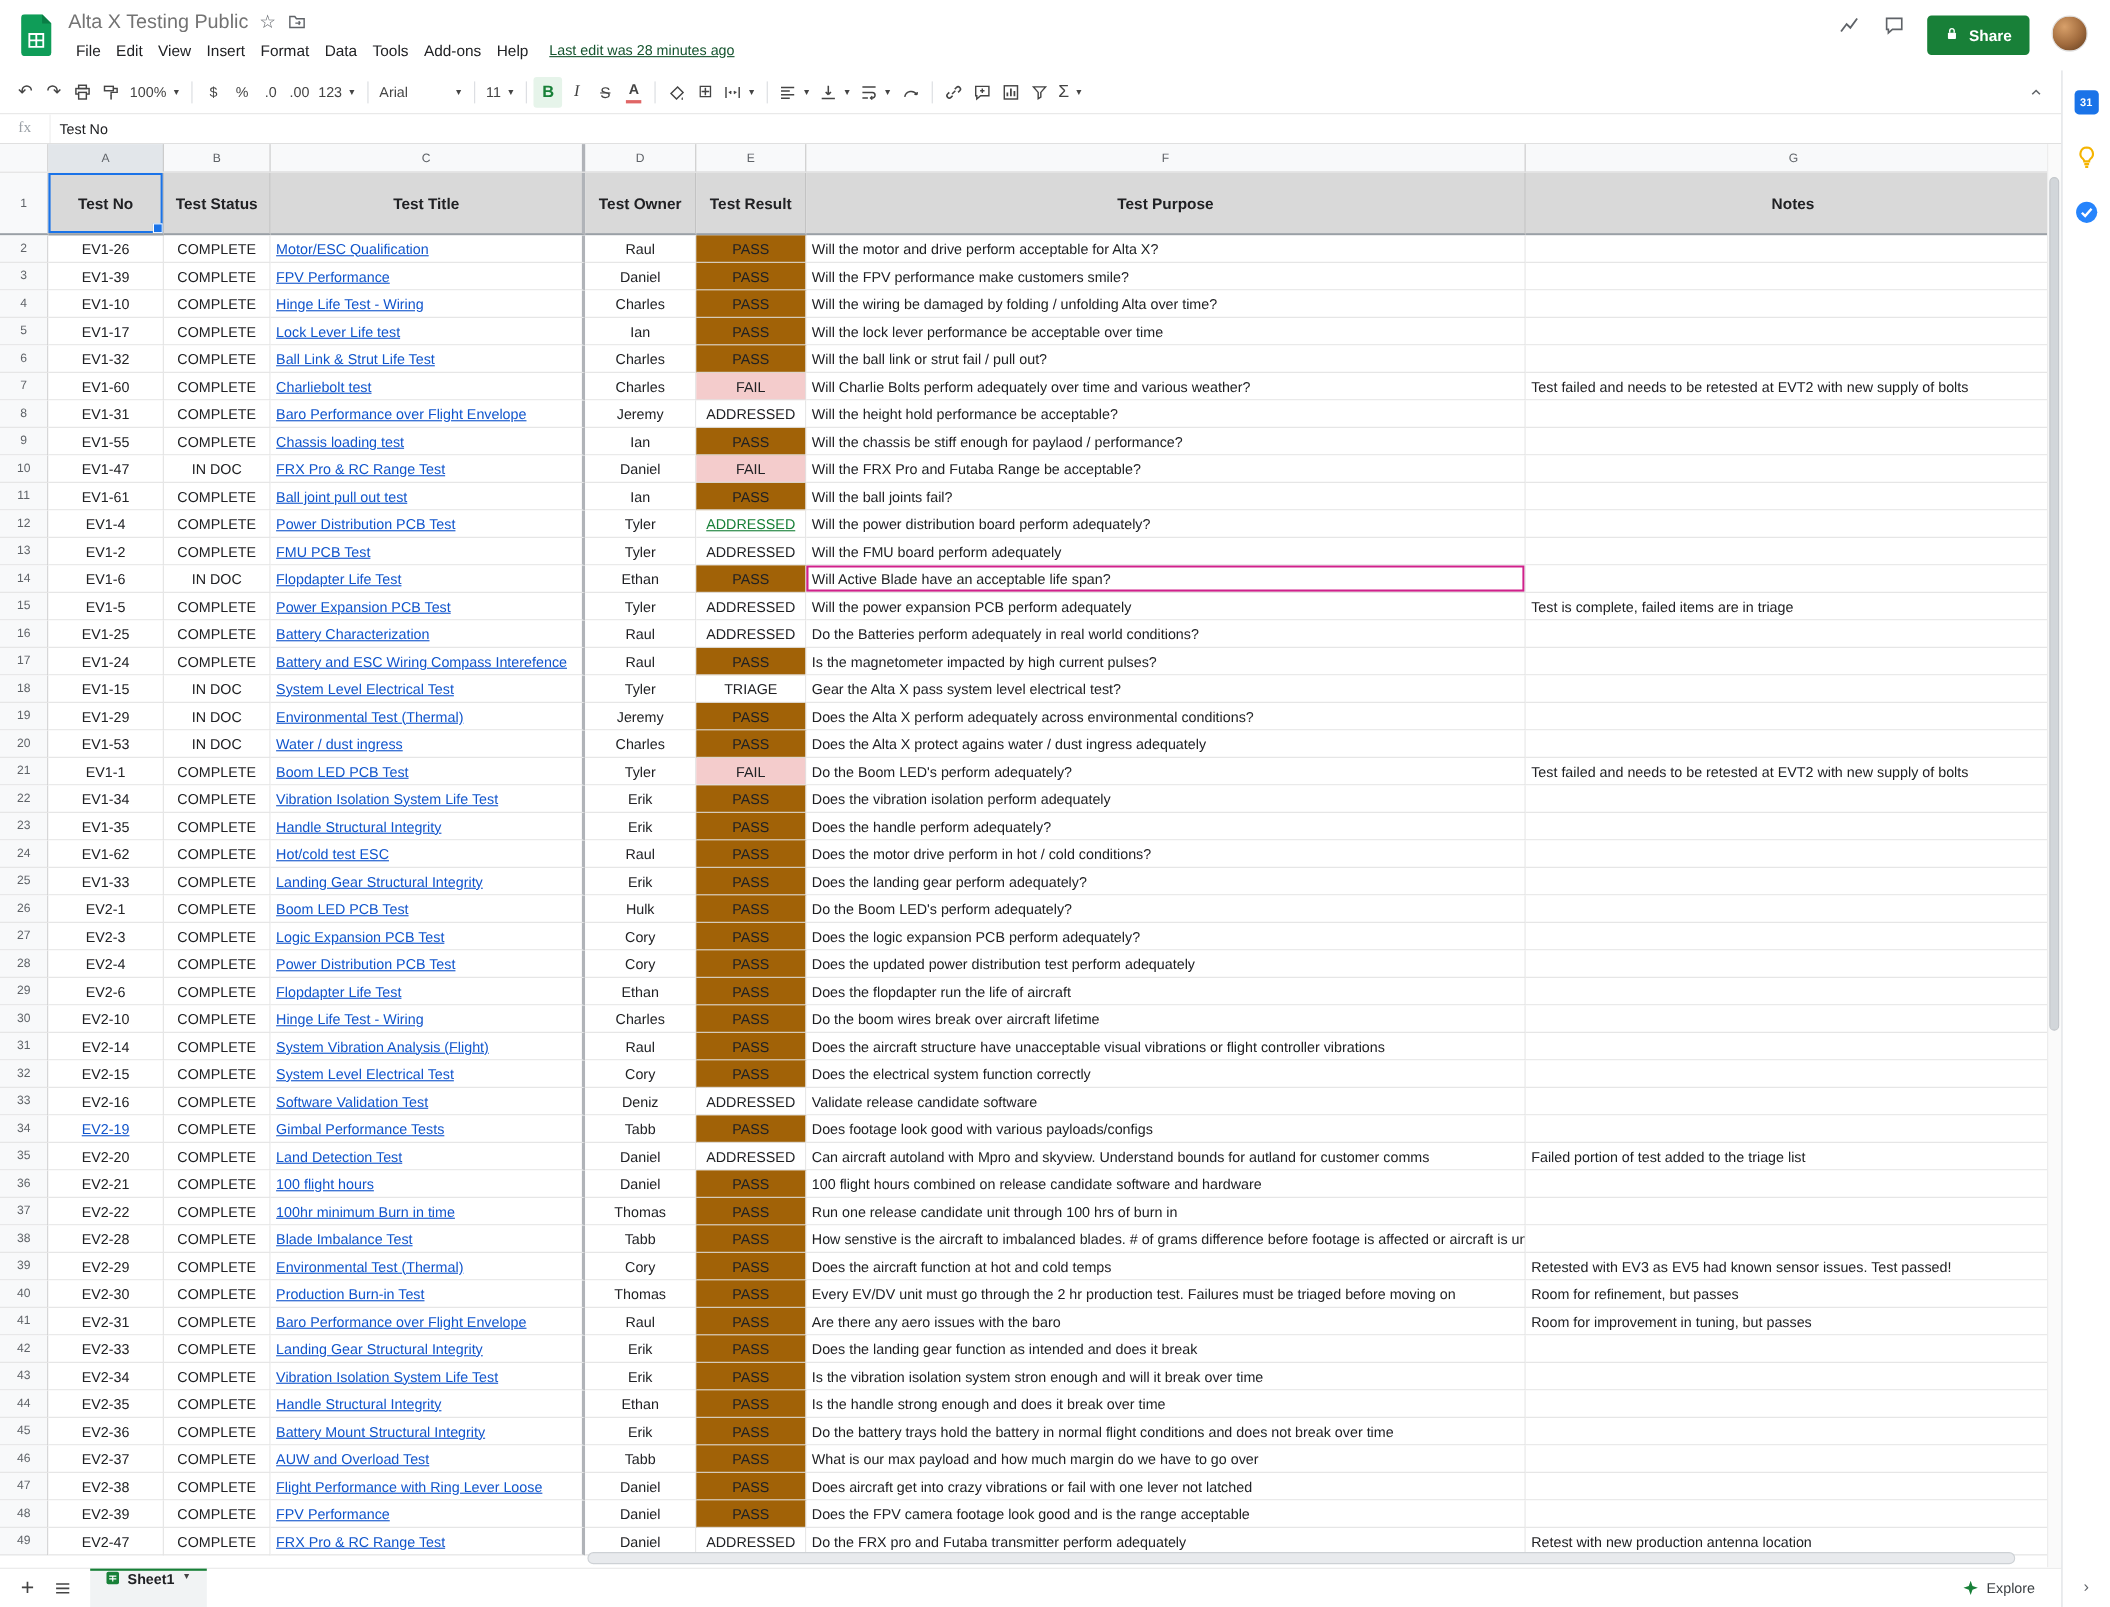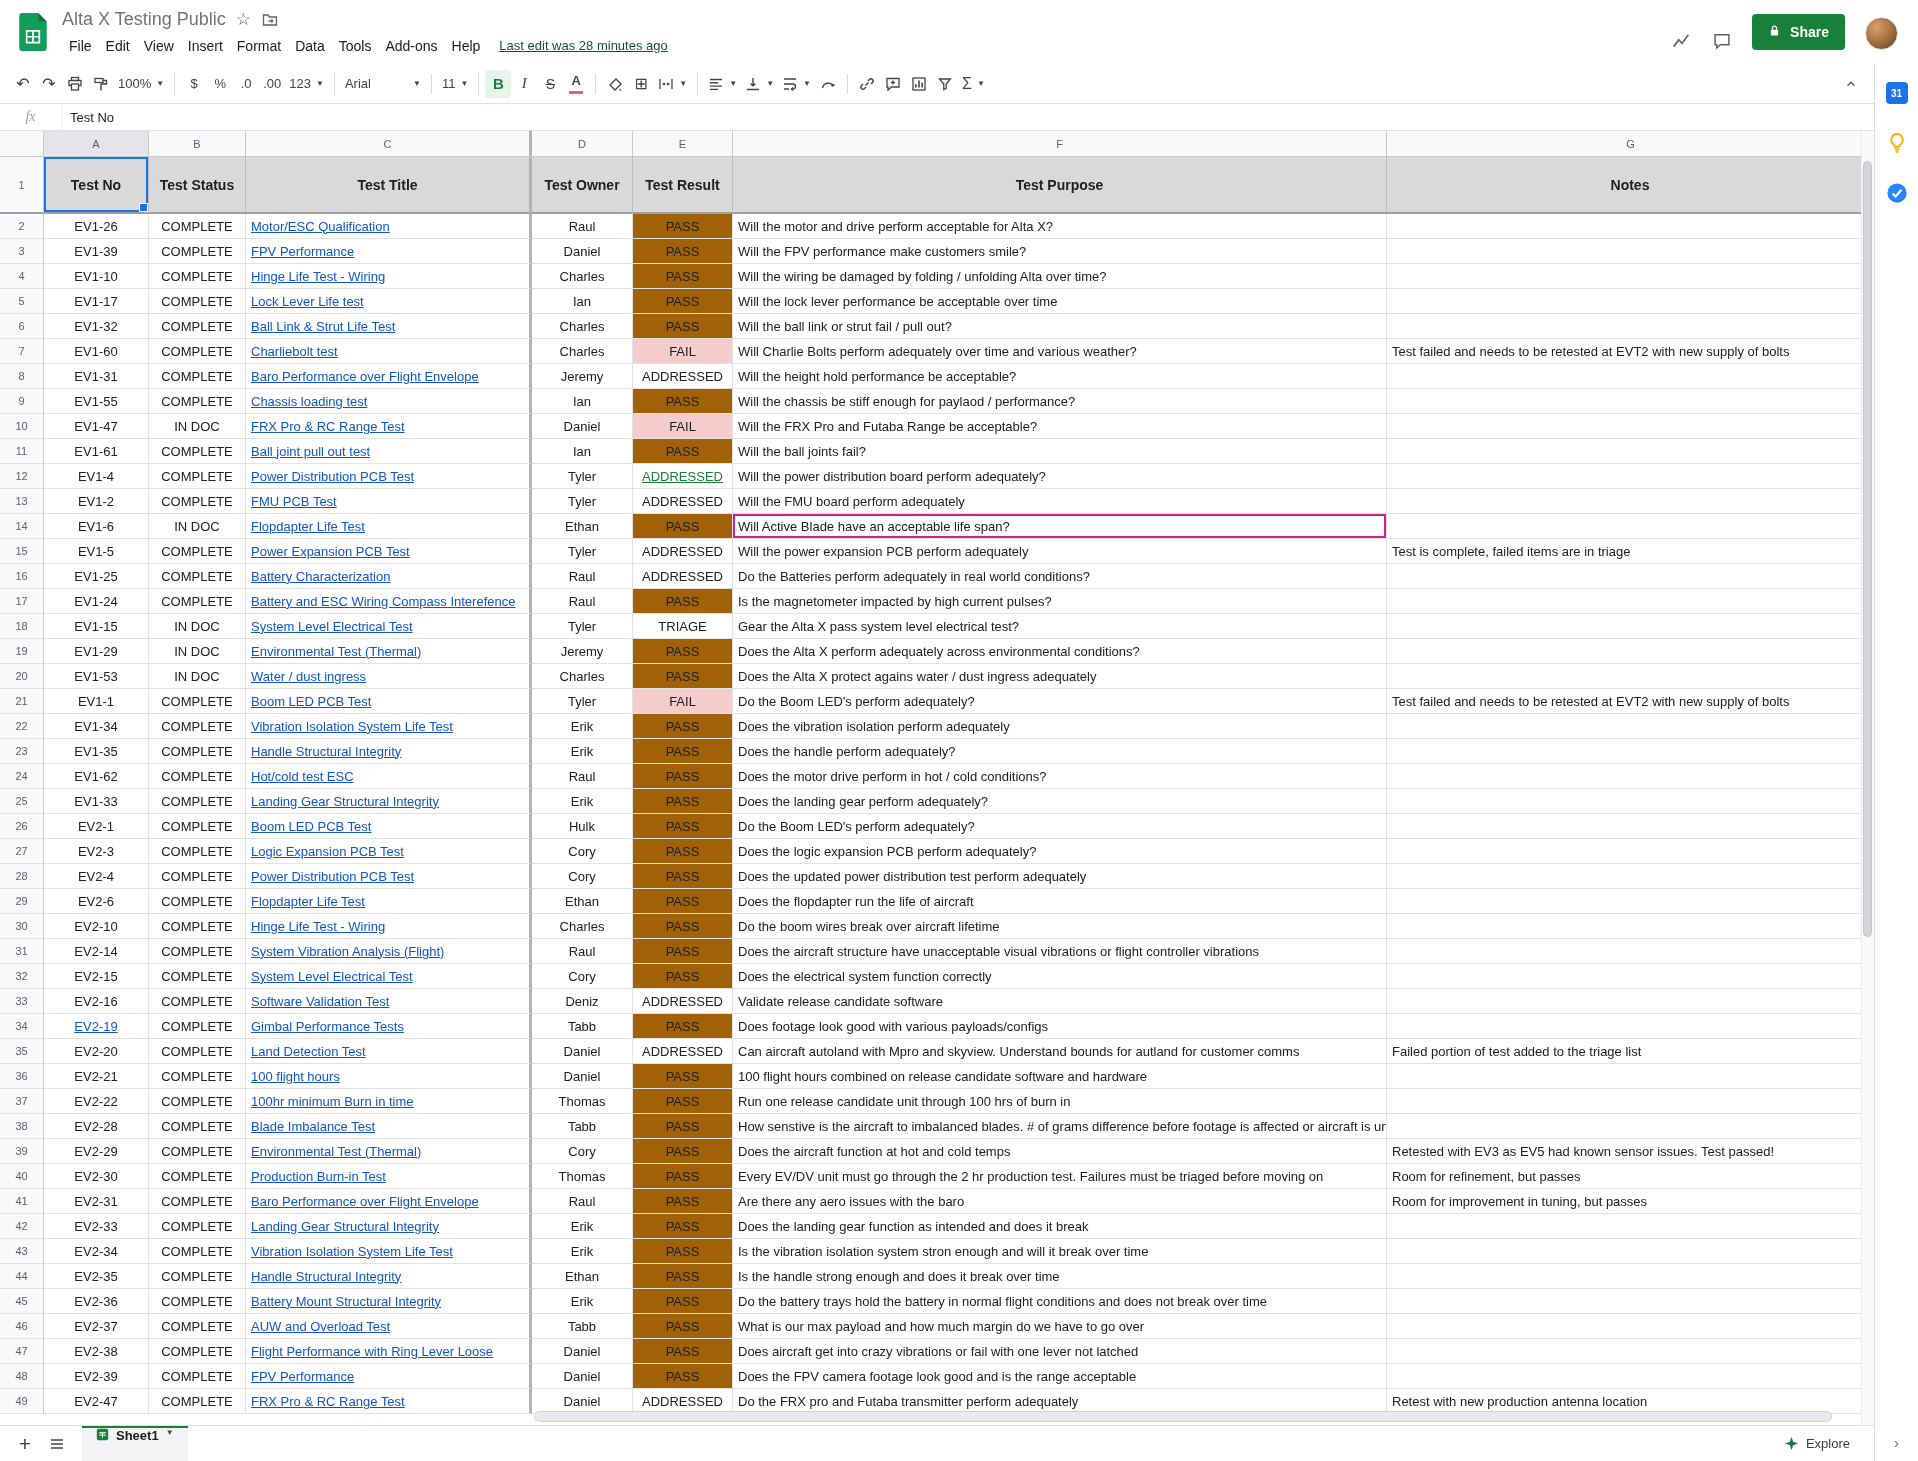--- a/index.html
+++ b/index.html
@@ -11,21 +11,21 @@
   .topbar{height:64px;display:flex;align-items:center;padding:0 16px 0 12px;flex-shrink:0;background:#fff}
   .logo{width:42px;height:48px;display:flex;align-items:center;justify-content:center;margin-right:8px;cursor:pointer}
   .title-wrap{flex:1;display:flex;flex-direction:column;justify-content:center;gap:1px;min-width:0}
   .title-row{display:flex;align-items:center;gap:10px;height:26px}
   .doc-title{font-size:18px;color:#737373;white-space:nowrap}
   .t-icon{display:flex;align-items:center;justify-content:center;color:#5f6368;cursor:pointer}
   .star{font-size:17px;line-height:1}
   .menu-row{display:flex;align-items:center;height:24px}
   .menu-item{font-size:14px;color:#202124;padding:2px 7px;border-radius:3px;cursor:pointer;white-space:nowrap}
   .last-edit{margin-left:12px;font-size:13px;color:#14532d;text-decoration:underline;cursor:pointer;white-space:nowrap}
-  .top-right{display:flex;align-items:flex-end;gap:20px;padding-right:4px}
+  .top-right{display:flex;align-items:flex-start;gap:20px;padding-right:4px}
   .share-btn{display:flex;align-items:center;gap:9px;background:#188038;color:#fff;height:36px;
     padding:0 16px;border:none;border-radius:4px;font-size:14px;font-weight:bold;cursor:pointer;
     font-family:"Liberation Sans",sans-serif}
   .avatar{width:33px;height:33px;border-radius:50%;cursor:pointer;
     background:radial-gradient(circle at 35% 30%,#d8a06a 0%,#a06a3c 55%,#5d3a1e 100%);
     border:1px solid #e0e0e0}
 
   
   .toolbar{height:40px;display:flex;align-items:center;padding:0 10px;border-bottom:1px solid #e0e0e0;
     color:#444;flex-shrink:0;background:#fff}
@@ -38,21 +38,21 @@
   .bold-btn{color:#188038;background:#e6f4ea;font-weight:bold;font-size:15px}
   .italic-btn{font-style:italic;font-family:"Liberation Serif",serif;font-size:15px}
   .strike-btn{text-decoration:line-through;font-size:14px}
   .tcolor-btn{display:flex;flex-direction:column;align-items:center;line-height:1}
   .tcolor-btn .a{font-size:13px;font-weight:bold}
   .tcolor-btn .bar{width:14px;height:3px;background:#e06666;margin-top:1px}
   .tb-collapse{margin-left:auto}
 
   
   .formula-bar{height:27px;display:flex;align-items:center;border-bottom:1px solid #e0e0e0;flex-shrink:0;background:#fff}
-  .fx{width:62px;text-align:center;font-style:italic;color:#9aa0a6;font-size:14px;
+  .fx{width:46px;text-align:center;color:#9aa0a6;font-size:14px;
     font-family:"Liberation Serif",serif;border-right:1px solid #ededed;height:100%;display:flex;
     align-items:center;justify-content:center}
   .formula-value{font-size:13px;color:#202124;padding-left:8px}
 
   
   .mainrow{flex:1;display:flex;min-height:0}
   .leftcol{flex:1;display:flex;flex-direction:column;min-width:0}
 
   
   .gridwrap{flex:1;position:relative;overflow:hidden;display:flex;flex-direction:column;background:#fff}

